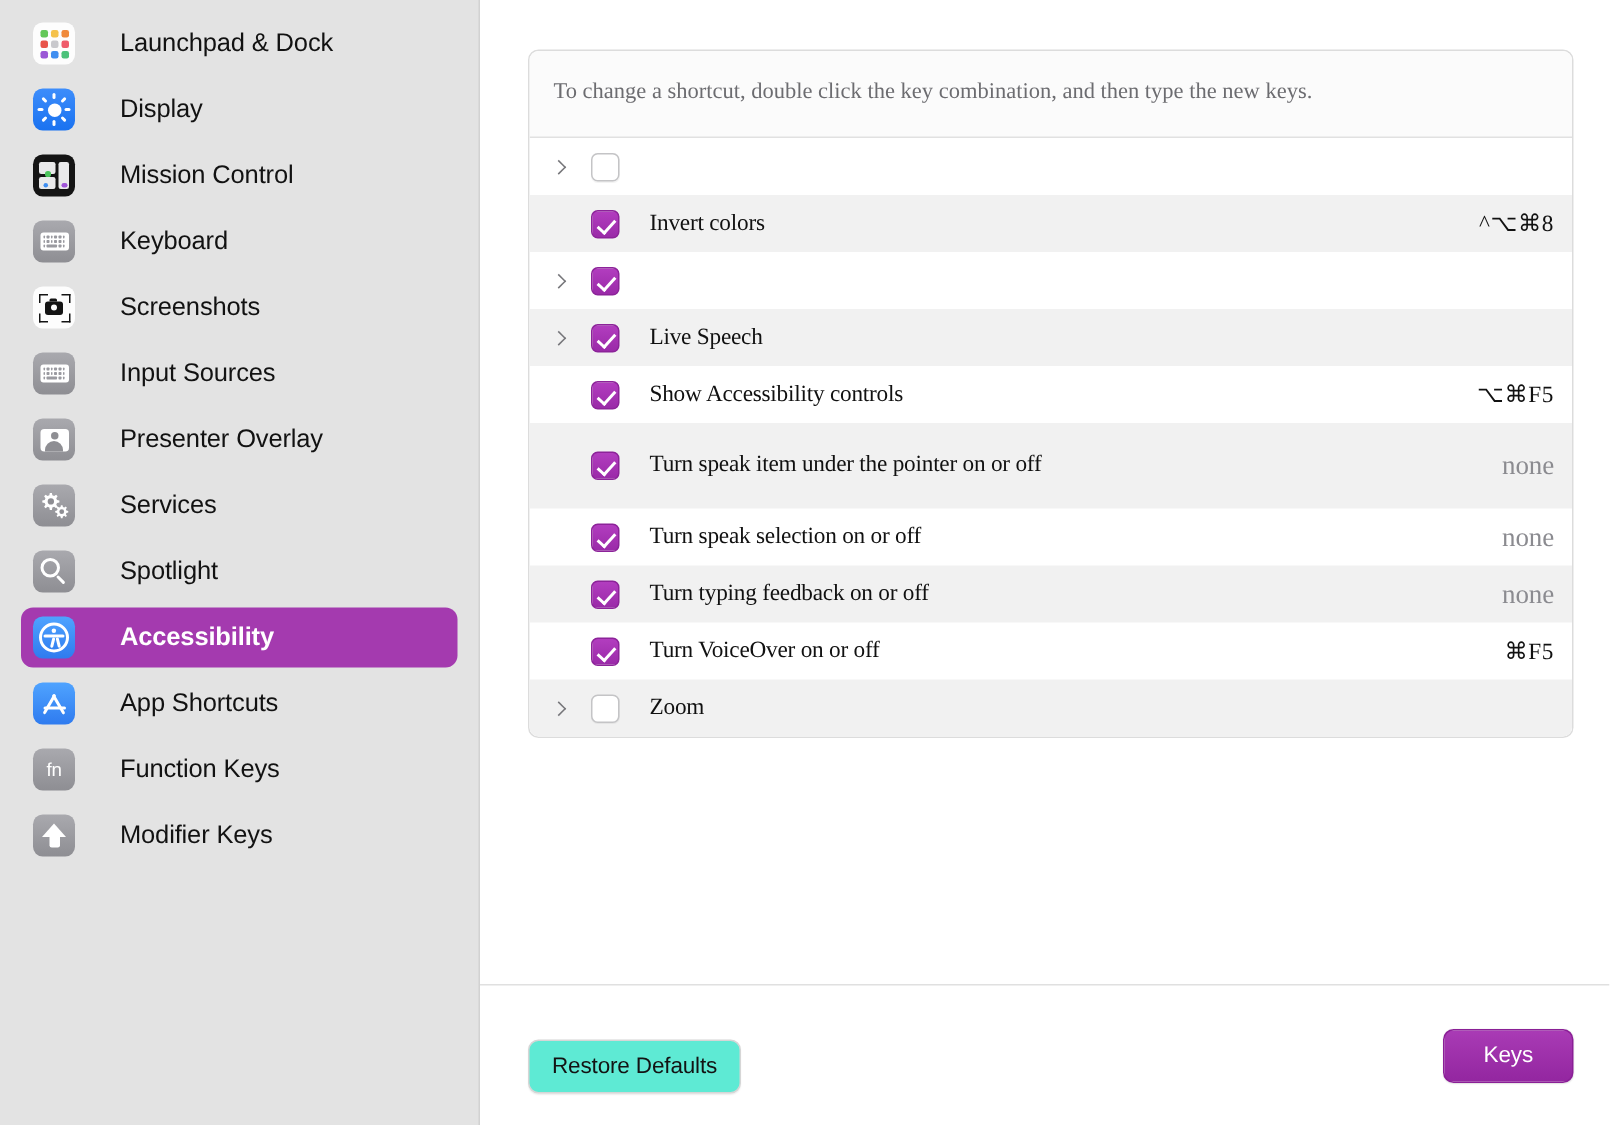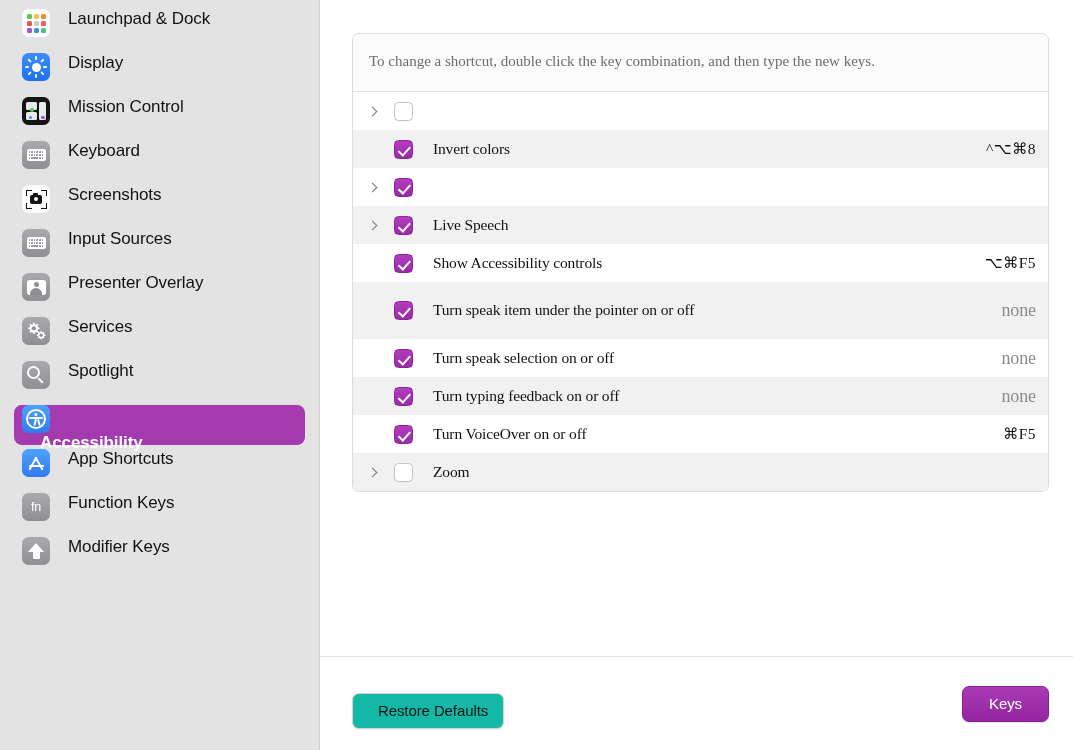--- a/index.html
+++ b/index.html
@@ -36,31 +36,31 @@
     overflow: hidden;
   }
 
   .sidebar-list {
     list-style: none;
     padding: 0 14px;
   }
 
   .sidebar-item {
     display: flex;
-    align-items: flex-start;
+    align-items: center;
     height: 40px;
     border-radius: 8px;
     padding: 0 8px;
     margin-bottom: 4px;
     cursor: default;
+    gap: 12px;
   }
 
   .sidebar-item.selected {
     background: #a43aaf;
-    flex-direction: column;
   }
 
   .sidebar-item.selected .sidebar-label {
     color: #ffffff;
     font-weight: 600;
   }
 
   .icon-tile {
     width: 28px;
     height: 28px;
@@ -283,24 +283,24 @@
 
   .btn {
     font-family: "Liberation Sans", sans-serif;
     font-size: 15px;
     border-radius: 7px;
     cursor: default;
     letter-spacing: -0.1px;
   }
 
   .btn-secondary {
-    background: #14b8a6;
+    background: #5eead4;
     border: 1px solid #d6d6d6;
     color: #131313;
-    padding: 8px 15px 9px 25px;
+    padding: 8px 15px 9px 15px;
     box-shadow: 0 0.5px 1px rgba(0,0,0,0.07);
     margin-top: 15px;
   }
 
   .btn-primary {
     background: linear-gradient(180deg,#a93bb5 0%,#9326a0 100%);
     border: 1px solid #8a1f96;
     color: #ffffff;
     padding: 8px 26px 9px 26px;
     box-shadow: 0 0.5px 1px rgba(0,0,0,0.12);

